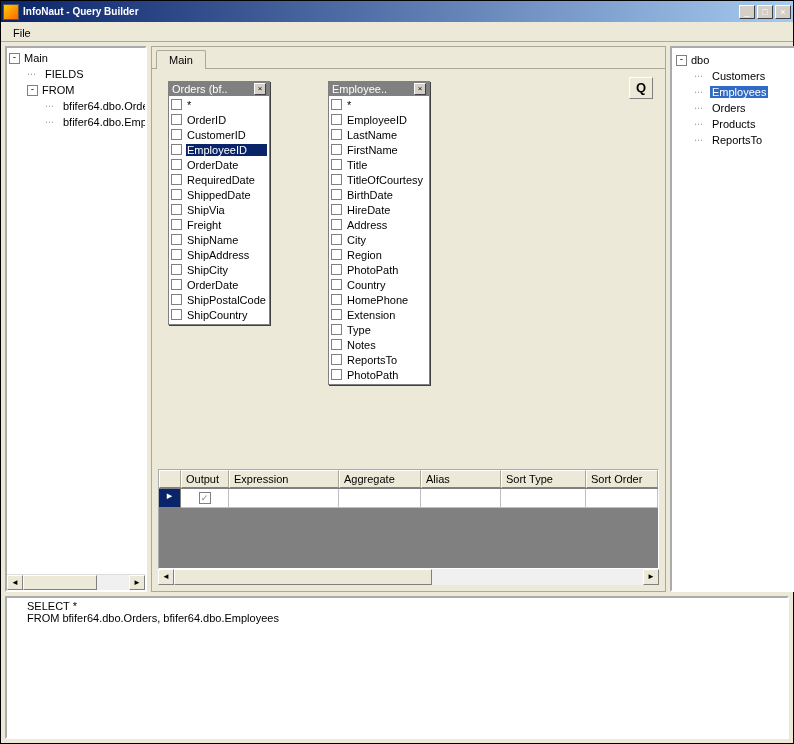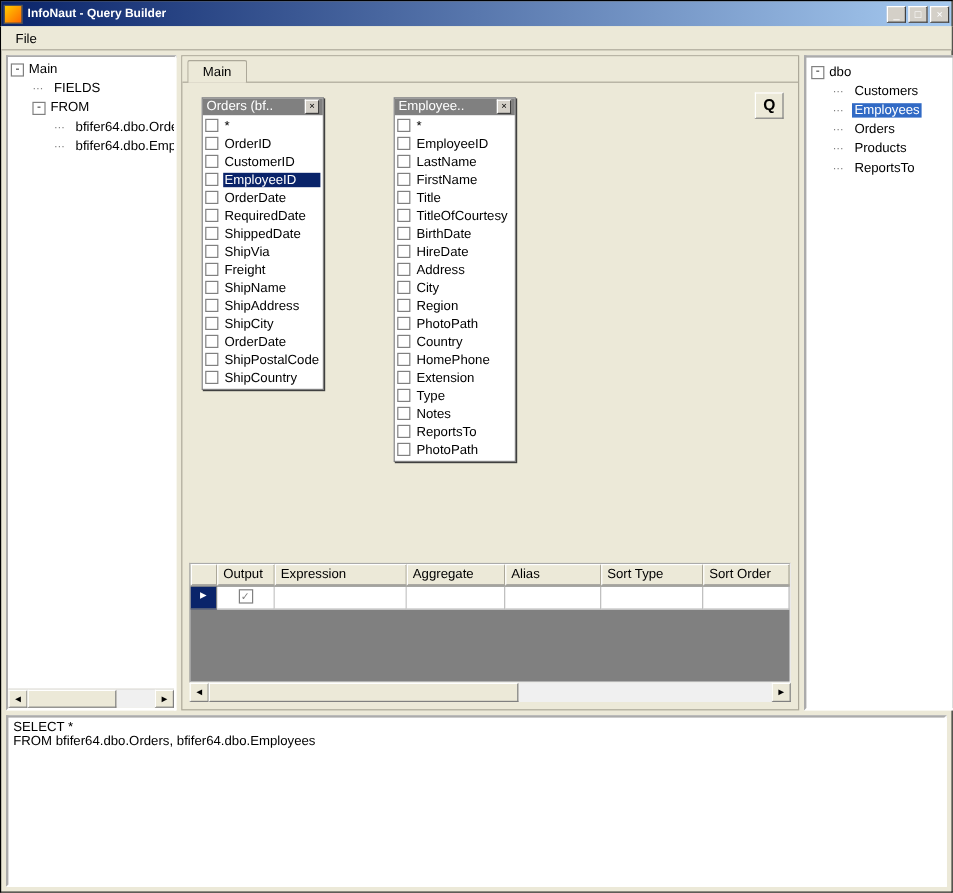--- a/index.html
+++ b/index.html
@@ -356,21 +356,21 @@
     padding: 2px;
     white-space: nowrap;
   }
 
   
   .sql-pane {
     flex: 1;
     background: #fff;
     border: 2px inset #fff;
     margin: 0 4px 4px;
-    padding: 2px 4px;
+    padding: 2px 20px;
     font-size: 11px;
     white-space: pre;
     overflow: auto;
   }
 
   .col-output { width:48px; flex:none;}
   .col-expression { width:110px; }
   .col-aggregate { width:82px; }
   .col-alias { width:80px; }
   .col-sorttype { width:85px; }

